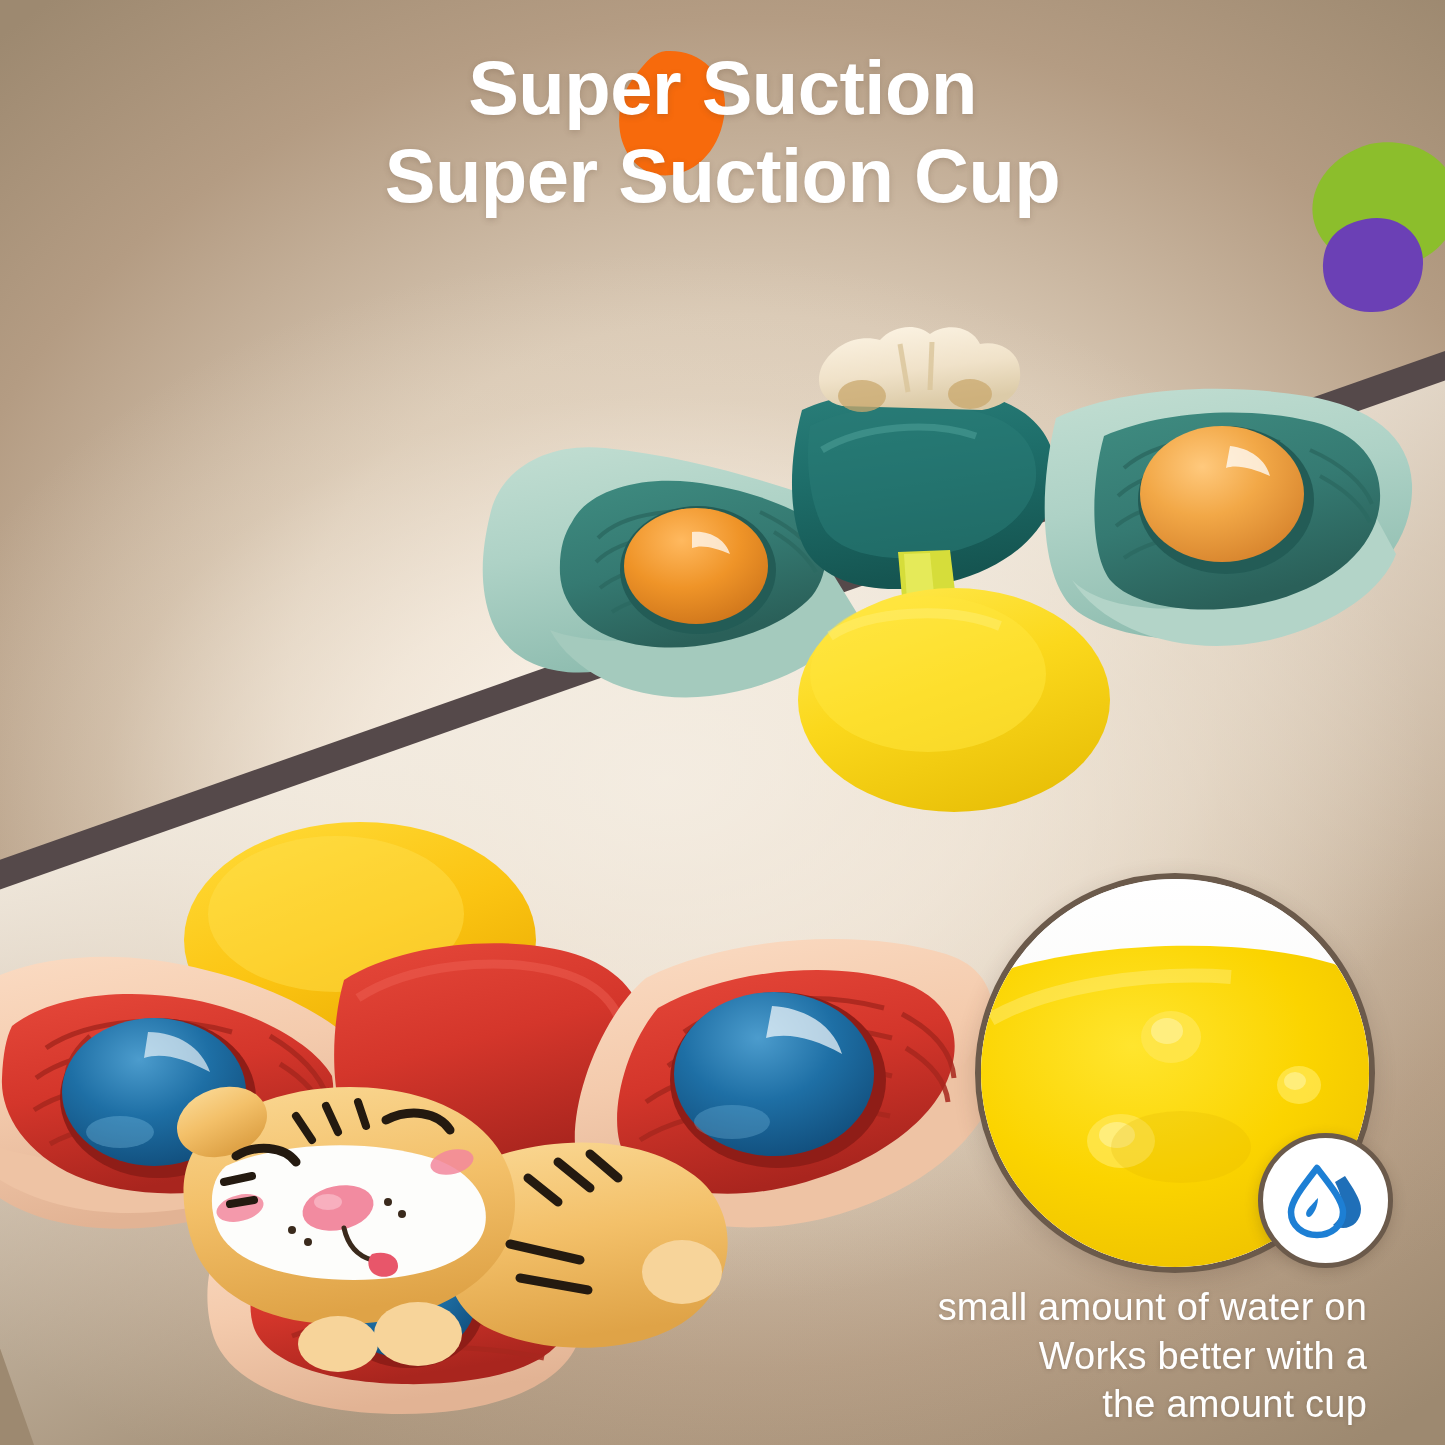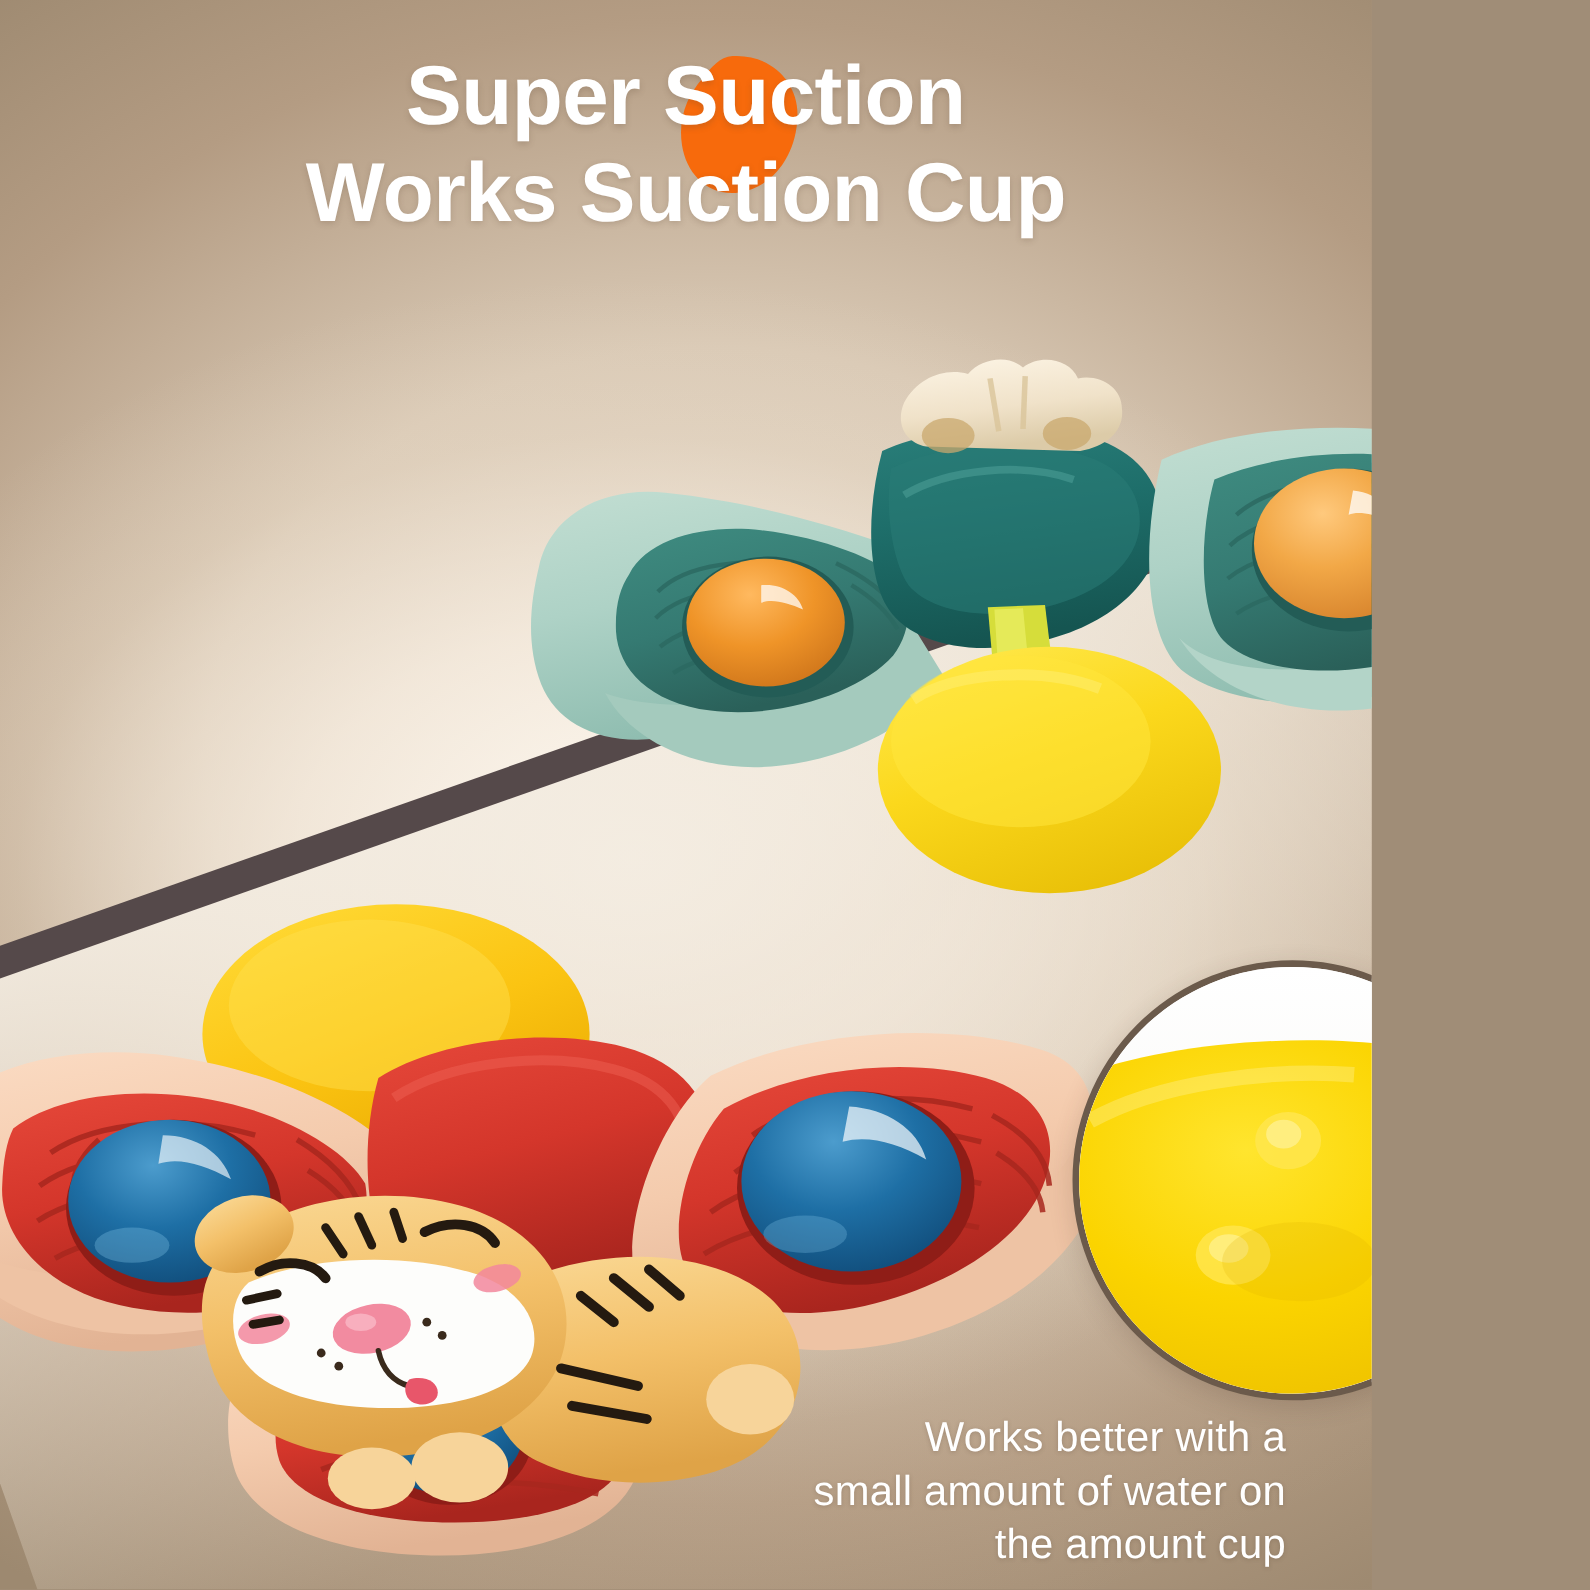--- a/index.html
+++ b/index.html
@@ -6,21 +6,21 @@
   * { margin:0; padding:0; box-sizing:border-box; }
   html,body { width:1445px; height:1445px; overflow:hidden; }
   body {
     font-family:"Liberation Sans", sans-serif;
     background:#a08d77;
     position:relative;
   }
 
   #stage {
     position:absolute; inset:0;
-    width:1247px; height:1445px;
+    width:1445px; height:1445px;
     overflow:hidden;
     background:
       radial-gradient(ellipse 900px 620px at 46% 54%, rgba(255,250,242,0.92) 0%, rgba(250,241,229,0.70) 34%, rgba(235,220,200,0.28) 62%, rgba(200,180,158,0.0) 85%),
       radial-gradient(ellipse 1100px 900px at 52% 48%, #e9ded0 0%, #d9c9b5 42%, #b49c83 75%, #9d8970 100%),
       linear-gradient(160deg, #a08d77 0%, #ab947d 40%, #a2896f 100%);
   }
 
   
   .blob { position:absolute; }
   .blob svg { display:block; }
@@ -129,21 +129,21 @@
   </div>
 
   <div class="blob" style="left:1318px; top:216px; z-index:2;">
     <svg width="110" height="100" viewBox="0 0 110 100">
       <path d="M48 3 C80 -3 106 18 105 48 C104 78 82 97 52 96 C22 95 4 76 5 48 C6 22 22 8 48 3 Z" fill="#6b40b5"></path>
     </svg>
   </div>
 
   <div id="title-block">
     <div class="title-line">Super Suction</div>
-    <div class="title-line">Works Suction Cup</div>
+    <div class="title-line">Super Suction Cup</div>
   </div>
 
   <div id="table-surface"></div>
   <div id="table-edge"></div>
 
   <div class="toy" id="teal-toy">
     <svg width="1020" height="470" viewBox="0 0 1020 470">
       <defs>
         <linearGradient id="tealOuter" x1="0" y1="0" x2="0.3" y2="1">
           <stop offset="0%" stop-color="#c2ded2"></stop>
@@ -464,18 +464,18 @@
 
         <path d="M34 12 C48 30 60 45 60 56 C60 70 48 79 34 79 C20 79 8 70 8 56
                  C8 45 20 30 34 12 Z" fill="none" stroke="#1d7fd4" stroke-width="6.5" stroke-linejoin="round"></path>
 
         <path d="M25 53 C30 47 34 43 35 42 C35 47 33 55 28 60 C24 63 21 58 25 53 Z" fill="#1d7fd4"></path>
       </svg>
     </span>
   </div>
 
   <div id="caption">
+    <div class="cap-line">small amount of water on</div>
     <div class="cap-line">Works better with a</div>
-    <div class="cap-line">small amount of water on</div>
     <div class="cap-line">the amount cup</div>
   </div>
 
 </div>
 
 </body></html>

